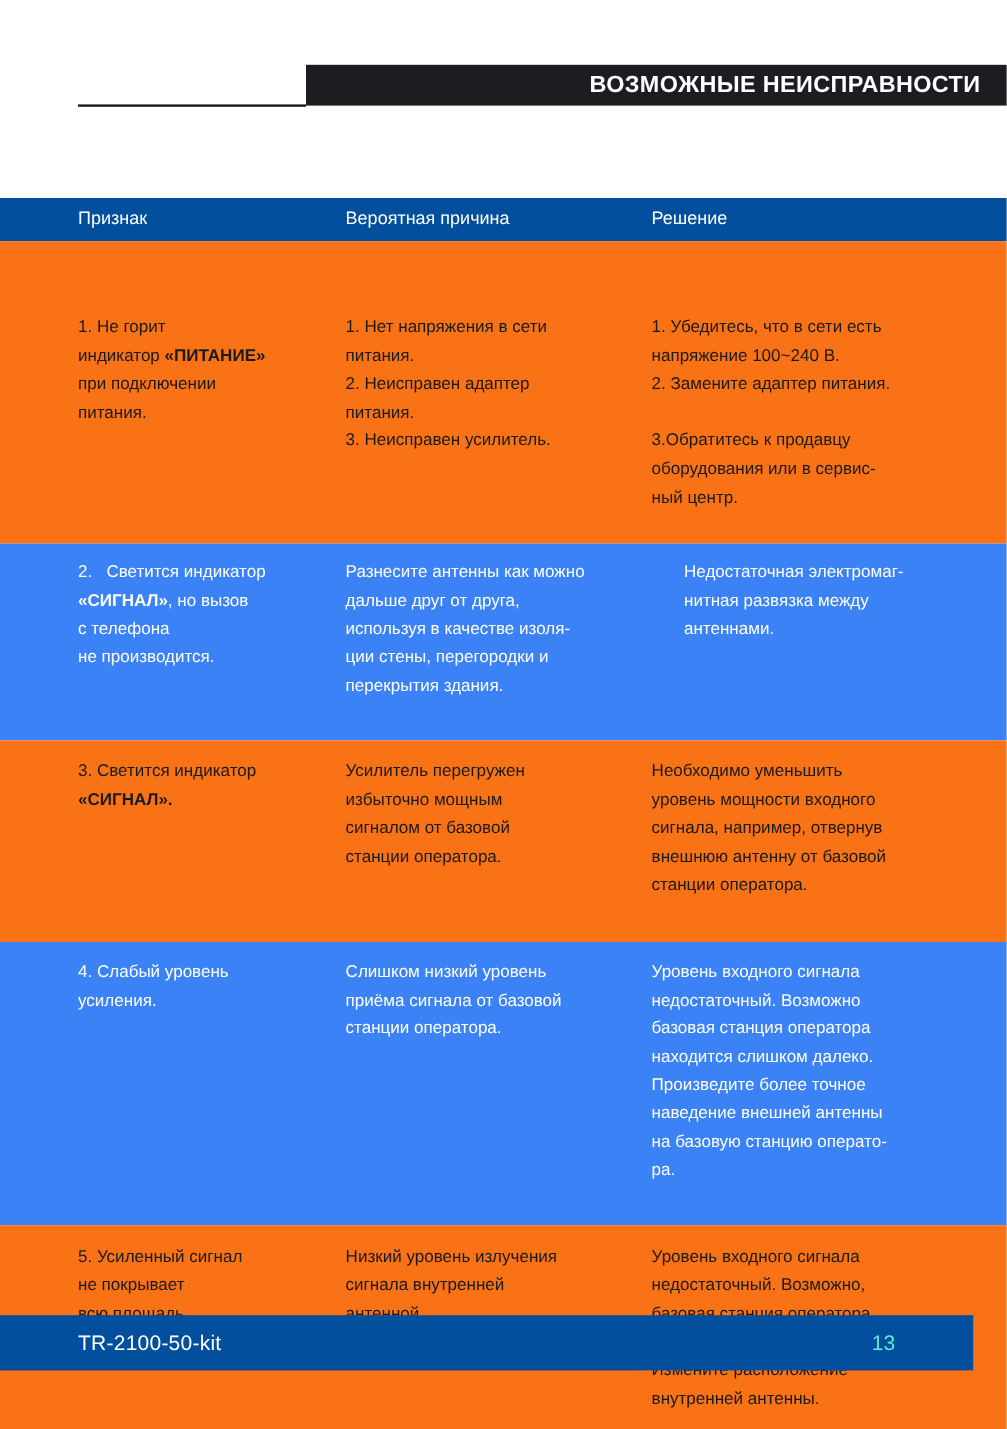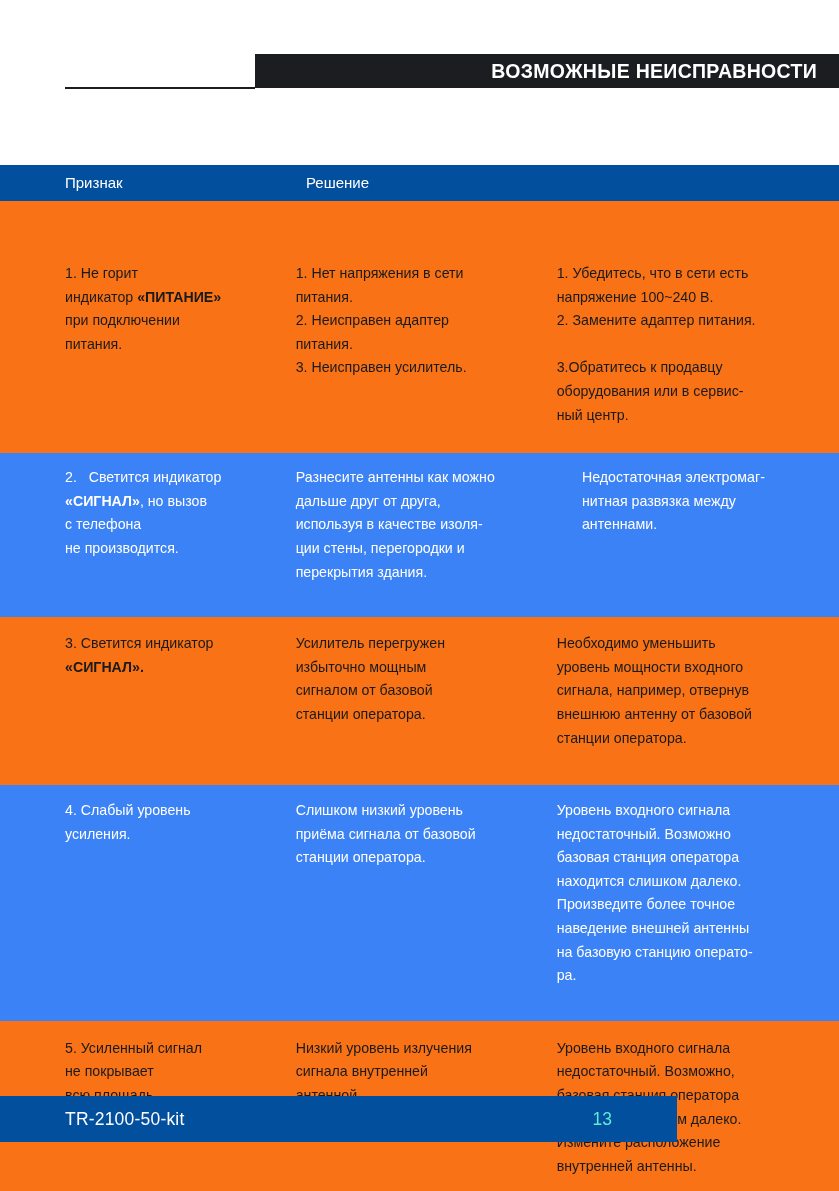--- a/index.html
+++ b/index.html
@@ -64,21 +64,20 @@
     position: relative;
     width: 839px;
     box-sizing: border-box;
   }
   .row-inner {
     display: flex;
     width: 839px;
     box-sizing: border-box;
     padding-left: 65px;
     padding-right: 14px;
-    gap: 18px;
   }
   .row.head {
     background: #024f9e;
     height: 36px;
   }
   .row.head .row-inner {
     height: 36px;
     align-items: center;
   }
   .row.blue {
@@ -113,21 +112,21 @@
   .row.r2 .row-inner { padding-top: 13px; padding-bottom: 33px; }
   .row.r3 .row-inner { padding-top: 15px; padding-bottom: 35px; }
   .row.r4 .row-inner { padding-top: 14px; padding-bottom: 33px; }
   .row.r5 .row-inner { padding-top: 16px; padding-bottom: 36px; }
 
   
   .page-footer {
     position: absolute;
     left: 0;
     top: 1096px;
-    width: 677px;
+    width: 811px;
     height: 46px;
     background: #024f9e;
     display: flex;
     align-items: center;
     box-sizing: border-box;
     padding-left: 65px;
     padding-right: 65px;
   }
   .footer-model {
     color: #ffffff;
@@ -148,20 +147,21 @@
   <div class="header-bar">
     <span class="header-title">ВОЗМОЖНЫЕ НЕИСПРАВНОСТИ</span>
   </div>
 </div>
 
 <div class="table">
 
   <div class="row head">
     <div class="row-inner">
       <div class="cell c1">Признак</div>
+      <div class="cell c2">Вероятная причина</div>
       <div class="cell c3">Решение</div>
     </div>
   </div>
 
   <div class="row white r1">
     <div class="row-inner">
       <div class="cell c1"><span>1. Не горит
 индикатор </span><b>«ПИТАНИЕ»</b><span>
 при подключении
 питания.</span></div>

